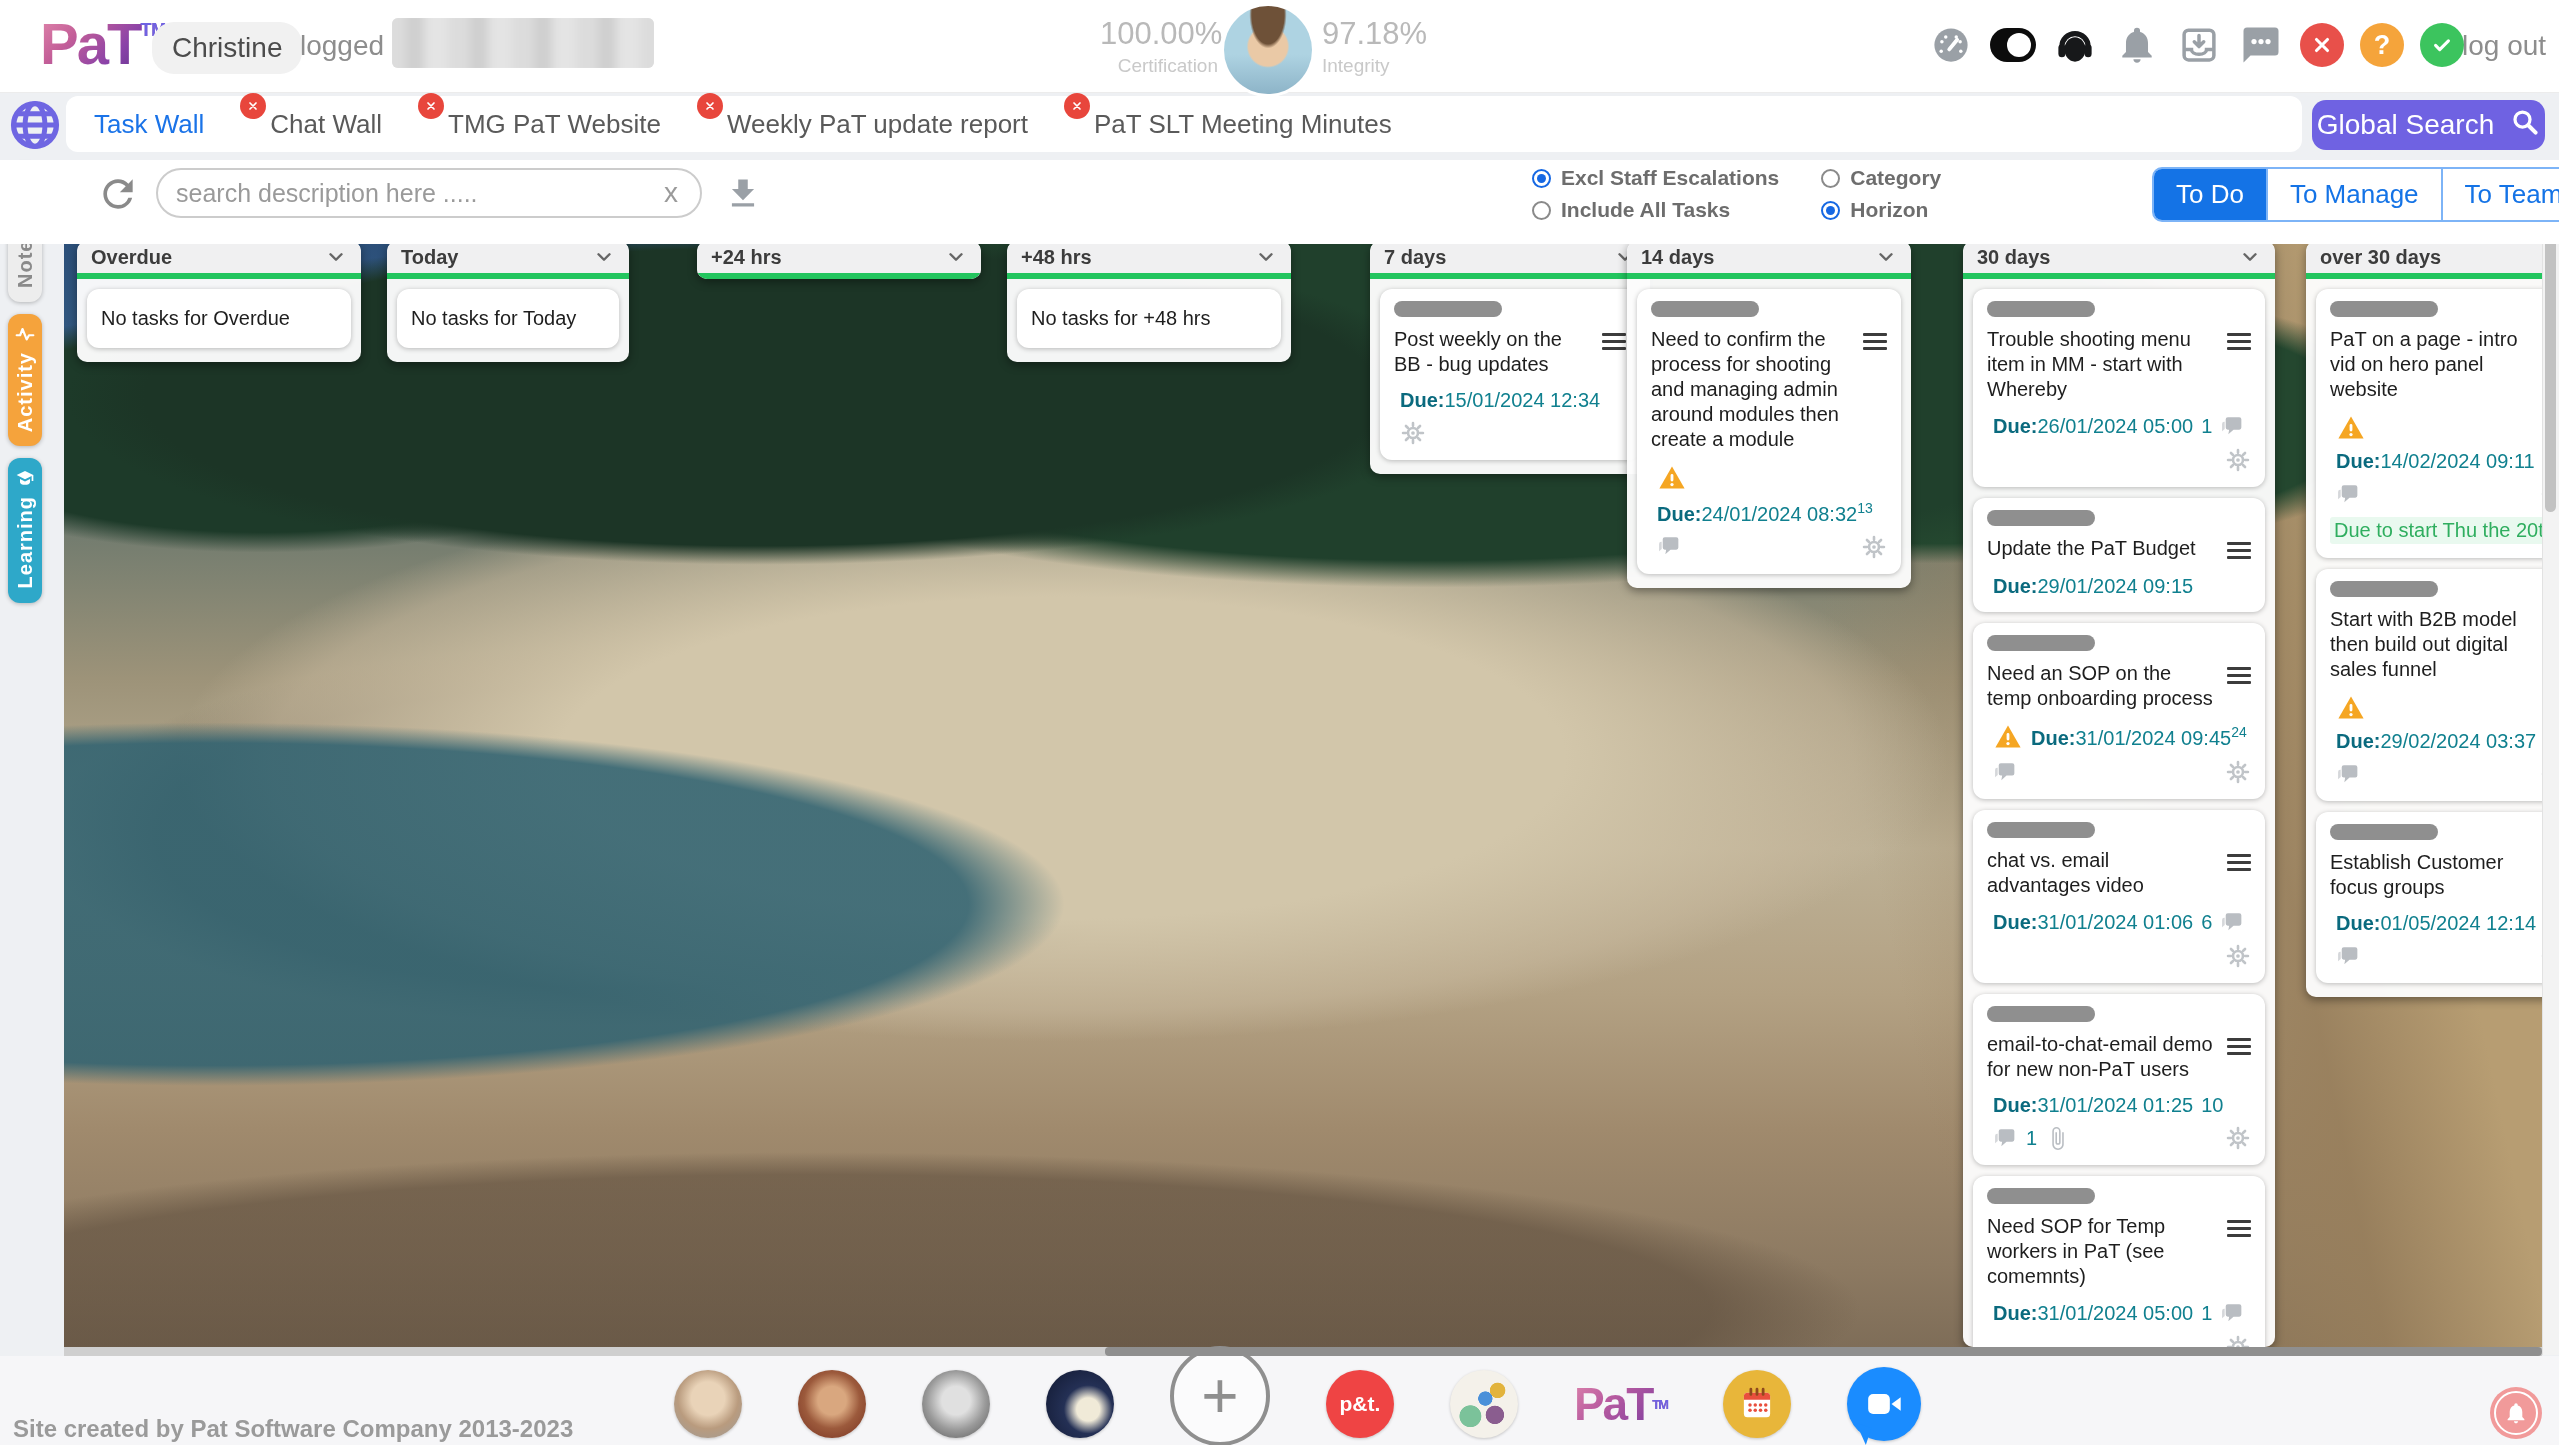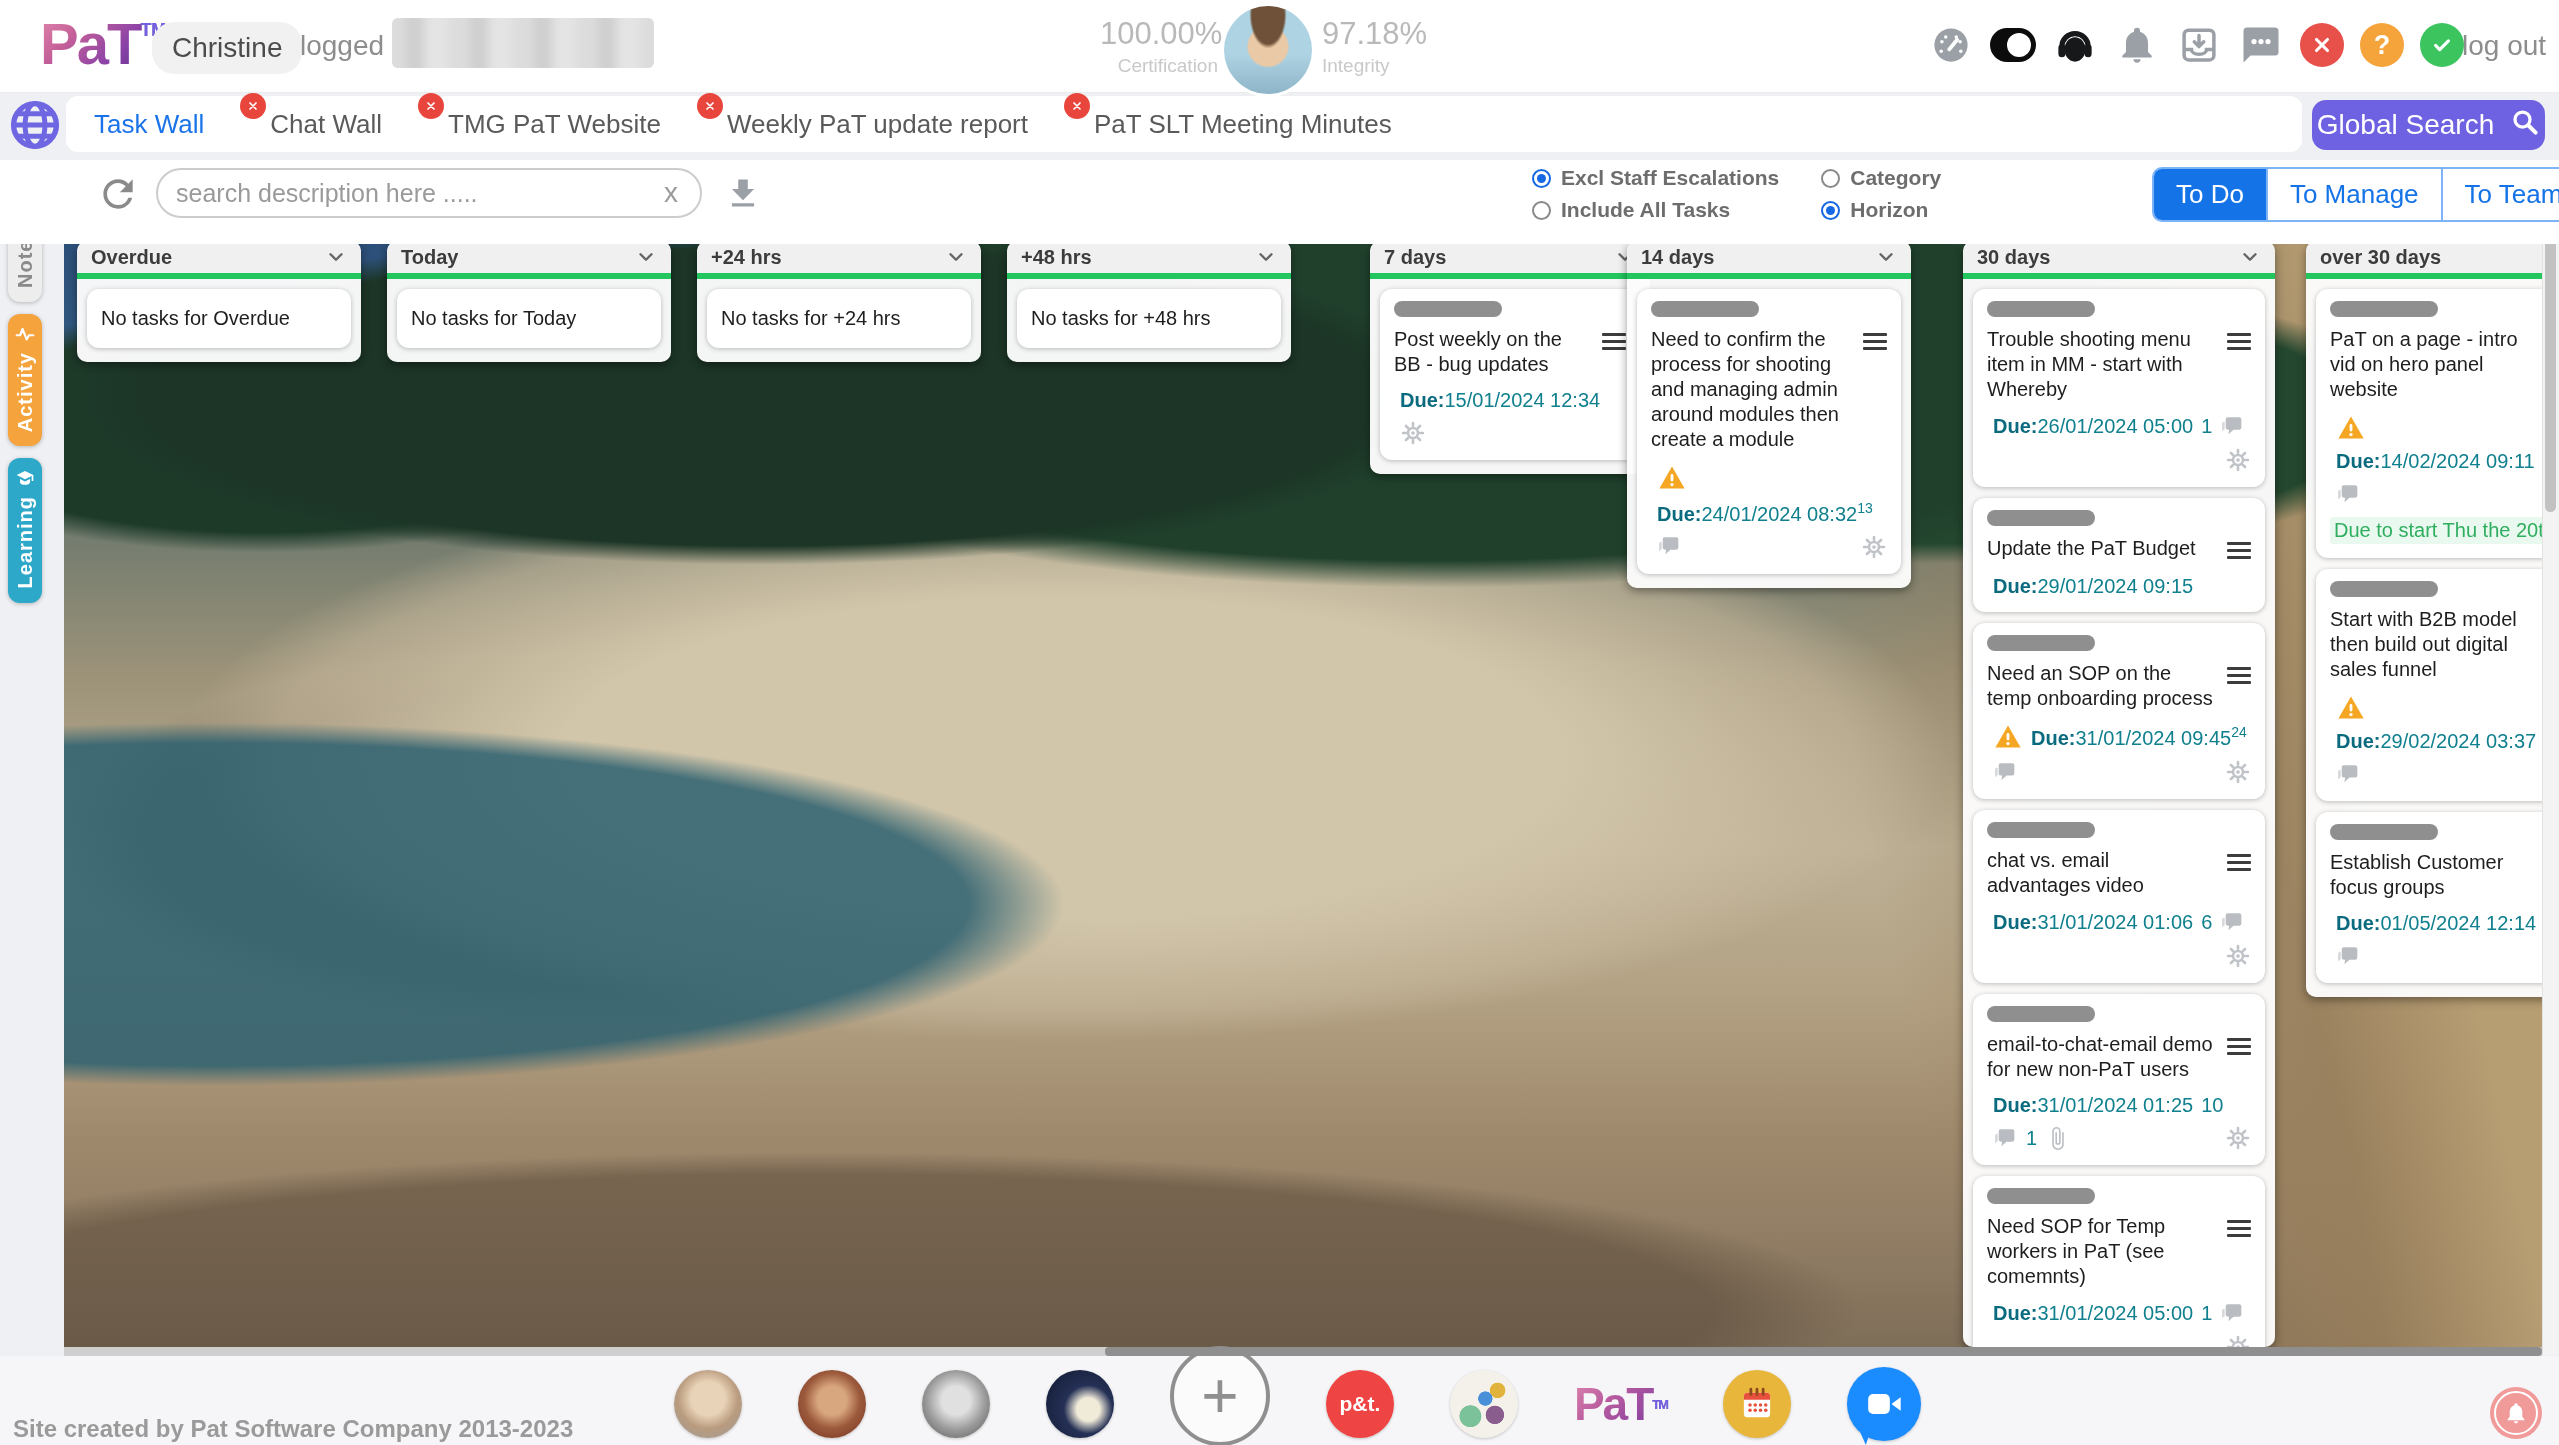--- a/index.html
+++ b/index.html
@@ -350,40 +350,37 @@
           <div class="col-head">
             <span class="col-title">Overdue</span>
             <span class="chev"><svg viewBox="0 0 24 24" fill="currentColor" xmlns="http://www.w3.org/2000/svg">
                 <path d="M6 9l6 6 6-6" fill="none" stroke="currentColor" stroke-width="2.6" stroke-linecap="round" stroke-linejoin="round"></path>
               </svg></span>
           </div>
           <div class="col-body">
             <div class="card empty">No tasks for Overdue</div>
           </div>
         </section>
-        <section class="col" style="left: 323px; width: 284px;">
+        <section class="col" style="left: 323px; width: 242px;">
           <div class="col-head">
             <span class="col-title">Today</span>
             <span class="chev"><svg viewBox="0 0 24 24" fill="currentColor" xmlns="http://www.w3.org/2000/svg">
                 <path d="M6 9l6 6 6-6" fill="none" stroke="currentColor" stroke-width="2.6" stroke-linecap="round" stroke-linejoin="round"></path>
               </svg></span>
           </div>
           <div class="col-body">
             <div class="card empty">No tasks for Today</div>
           </div>
         </section>
         <section class="col" style="left: 633px; width: 284px;">
           <div class="col-head">
             <span class="col-title">+24 hrs</span>
             <span class="chev"><svg viewBox="0 0 24 24" fill="currentColor" xmlns="http://www.w3.org/2000/svg">
                 <path d="M6 9l6 6 6-6" fill="none" stroke="currentColor" stroke-width="2.6" stroke-linecap="round" stroke-linejoin="round"></path>
               </svg></span>
-          </div>
-          <div class="col-body">
-            <div class="card empty">No tasks for +24 hrs</div>
           </div>
         </section>
         <section class="col" style="left: 943px; width: 284px;">
           <div class="col-head">
             <span class="col-title">+48 hrs</span>
             <span class="chev"><svg viewBox="0 0 24 24" fill="currentColor" xmlns="http://www.w3.org/2000/svg">
                 <path d="M6 9l6 6 6-6" fill="none" stroke="currentColor" stroke-width="2.6" stroke-linecap="round" stroke-linejoin="round"></path>
               </svg></span>
           </div>
           <div class="col-body">

